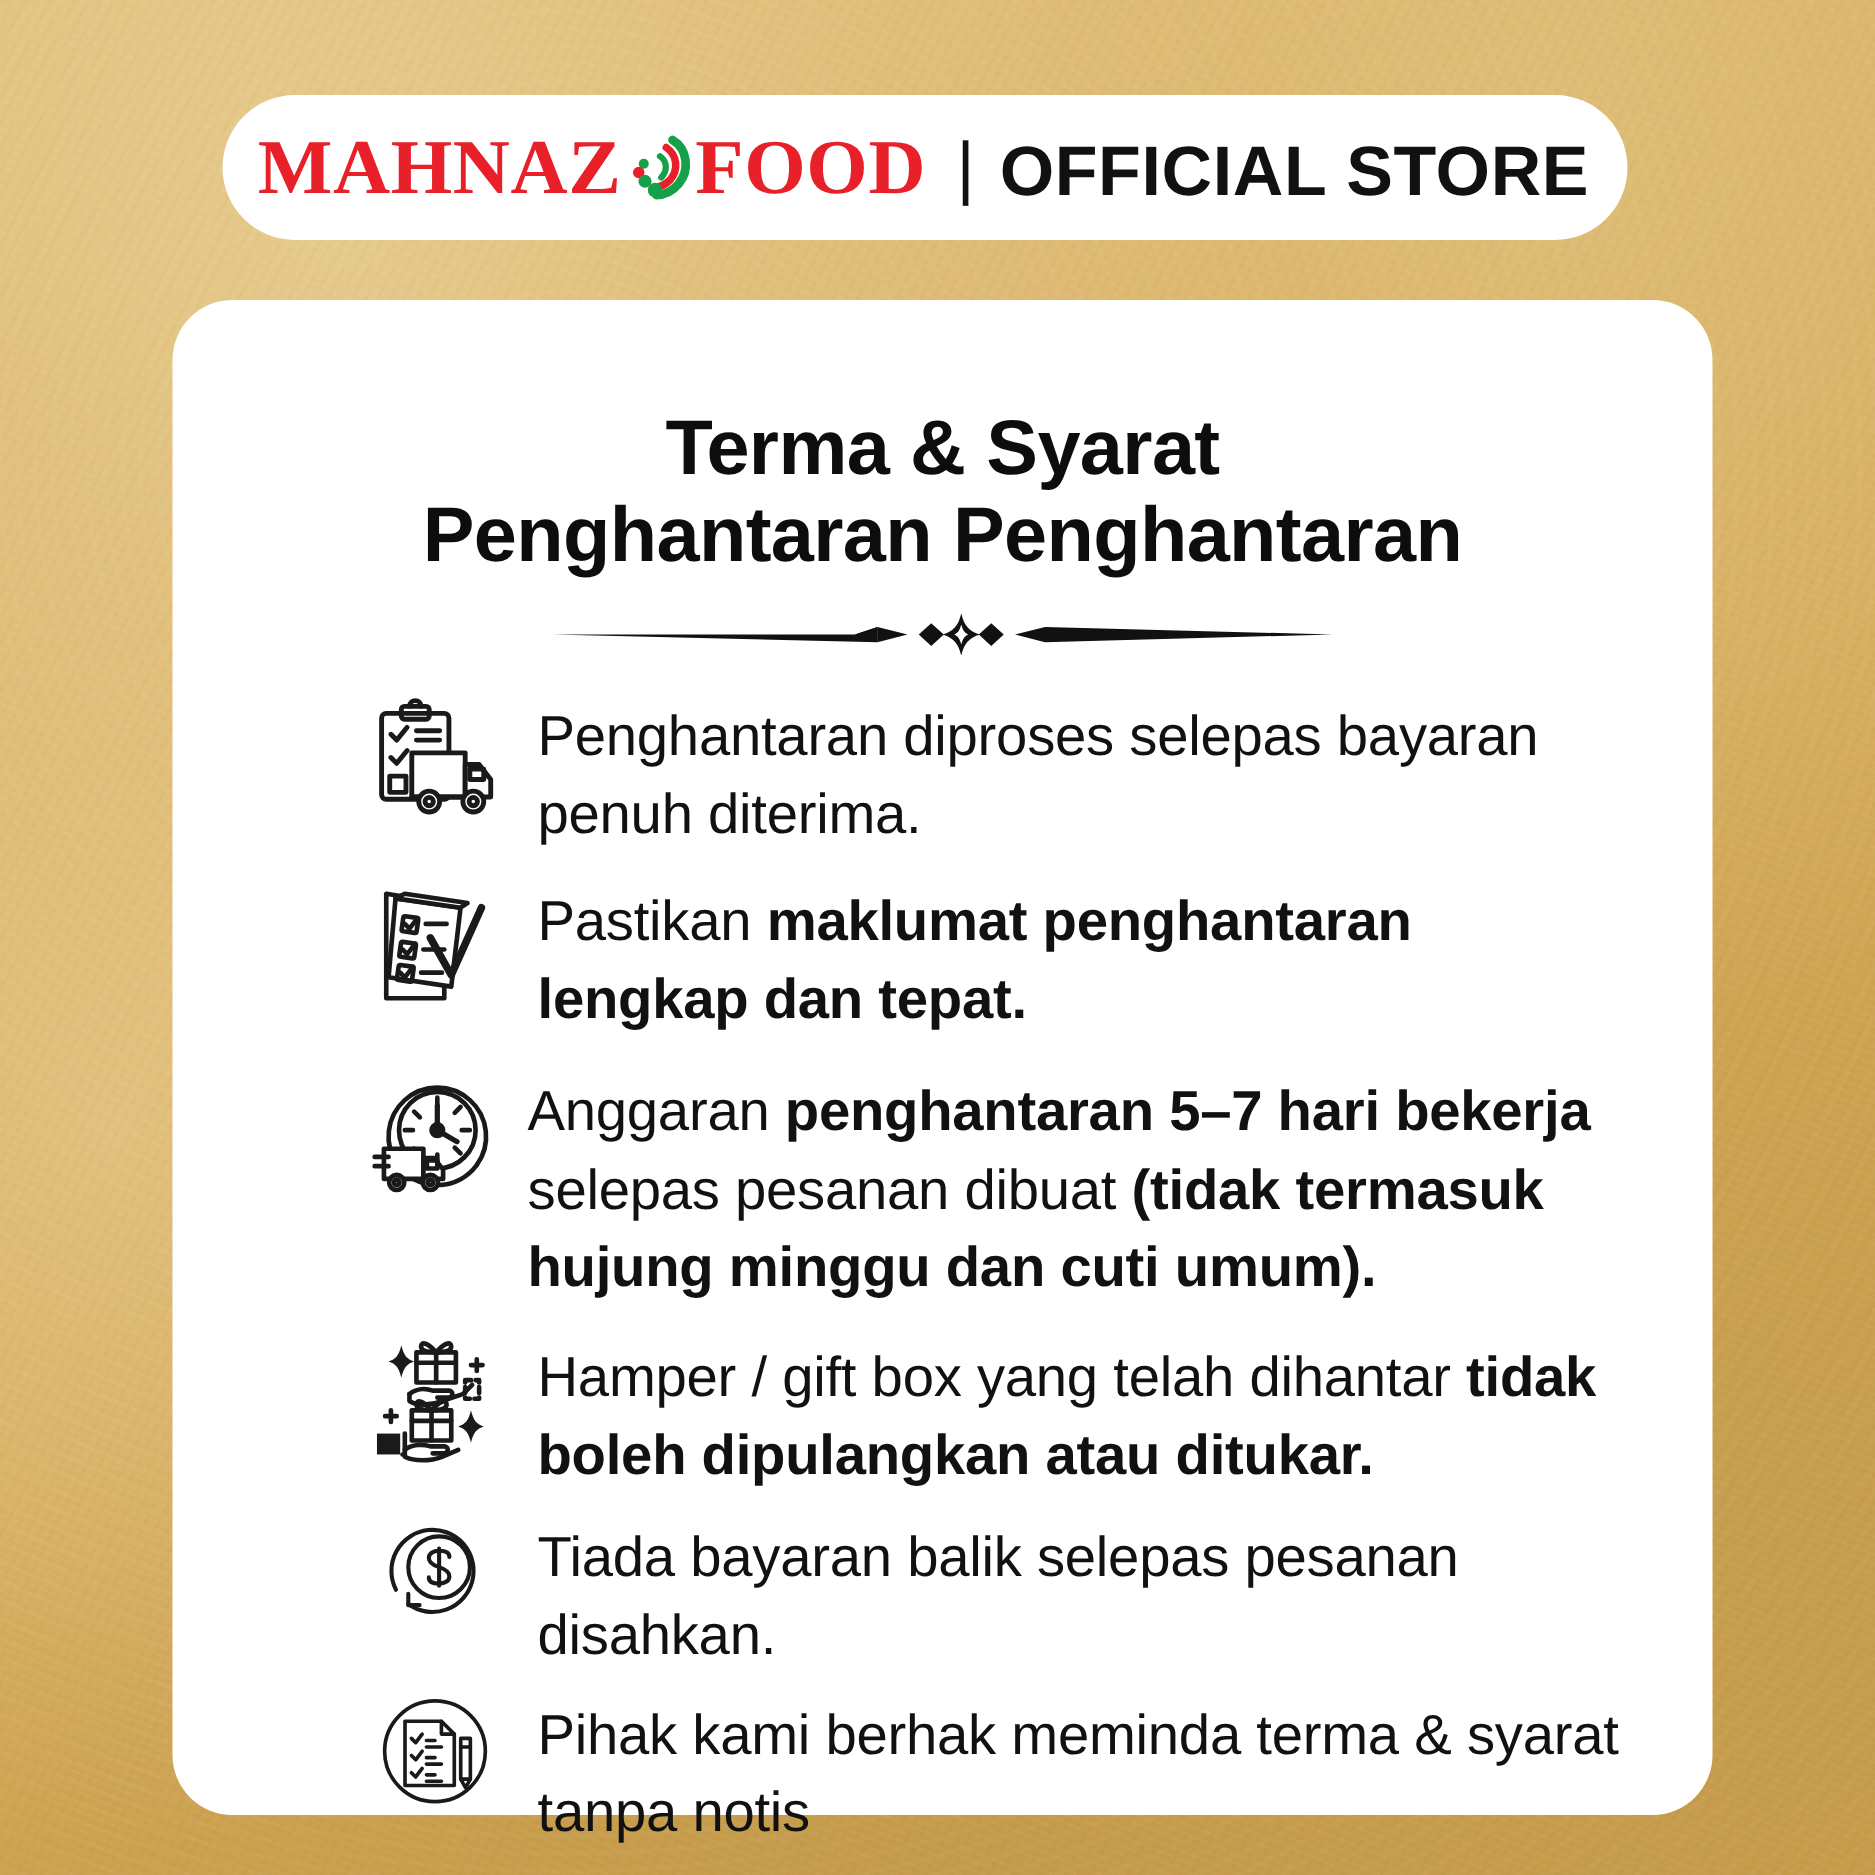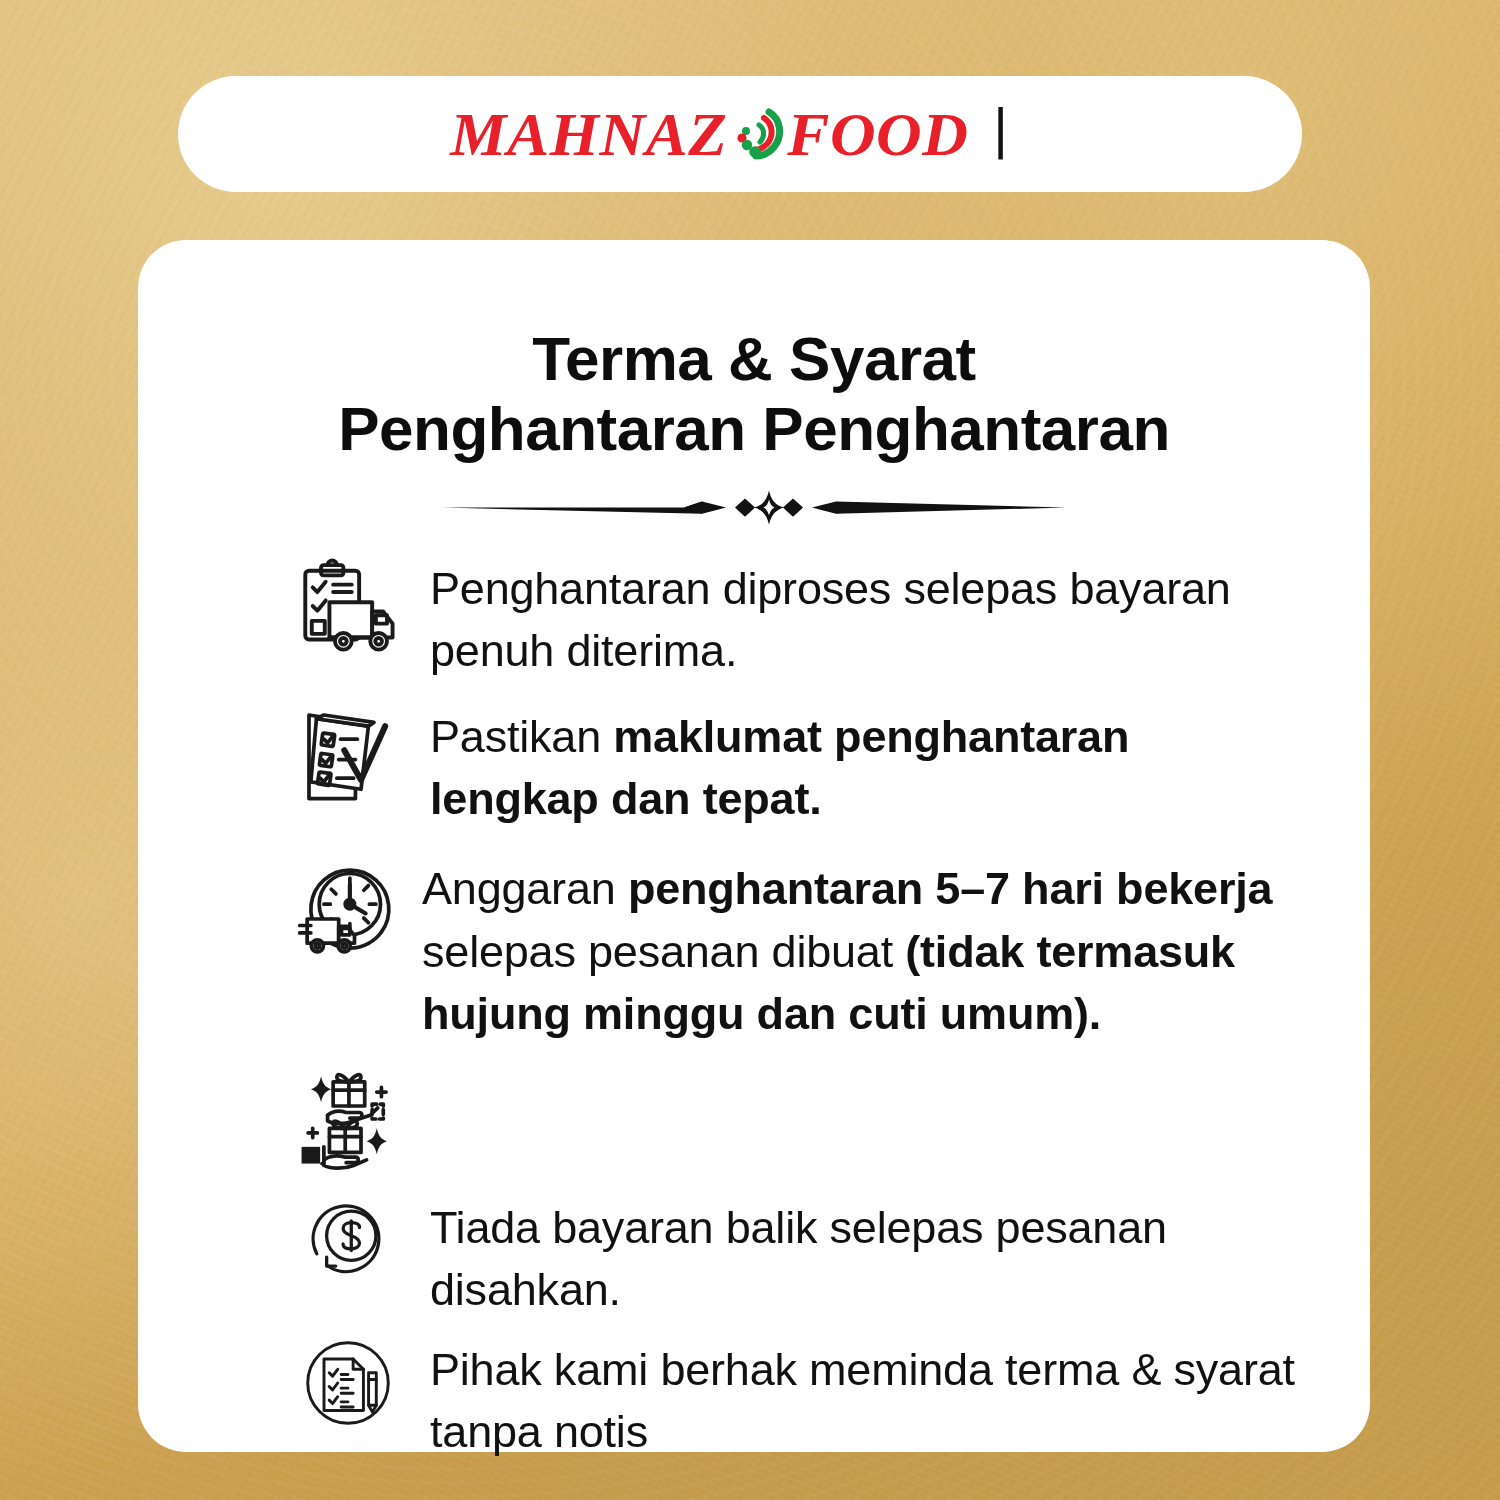--- a/index.html
+++ b/index.html
@@ -47,24 +47,23 @@
     height: 116px;
     background: #ffffff;
     border-radius: 58px;
     display: flex;
     align-items: center;
     justify-content: center;
     gap: 0px;
   }
   .brand-row {
     display: flex;
-    align-items: flex-start;
+    align-items: flex-end;
     justify-content: center;
     white-space: nowrap;
-    font-style: italic;
   }
   .brand-mahnaz, .brand-food {
     font-family: "Liberation Serif", serif;
     font-weight: 700;
     font-size: 62px;
     color: #e8202a;
     letter-spacing: 0.5px;
     line-height: 1;
     transform: scaleX(1.02);
   }
@@ -188,20 +187,21 @@
 
         <circle cx="21" cy="26" r="4.0" fill="#16a04a"></circle>
         <circle cx="17" cy="33" r="4.6" fill="#e8202a"></circle>
         <circle cx="22" cy="40" r="5.2" fill="#16a04a"></circle>
         <circle cx="30" cy="47" r="5.8" fill="#16a04a"></circle>
       </svg>
     </span>
 
     <span class="brand-food">FOOD</span>
     <span class="brand-sep">|</span>
+    <span class="brand-official">OFFICIAL STORE</span>
   </div>
 </div>
 
 <div id="main-card">
 
   <div id="title-block">
     <div class="title-line">Terma &amp; Syarat</div>
     <div class="title-line">Penghantaran Penghantaran</div>
   </div>
 
@@ -337,20 +337,21 @@
           <path d="M30 100 L30 106 C38 110, 52 110, 62 106 L76 100"></path>
 
           <path d="M76 80 C82 78, 85 75, 87 66 C89 75, 92 78, 98 80 C92 82, 89 85, 87 94 C85 85, 82 82, 76 80 Z" fill="#1a1a1a" stroke="none"></path>
 
           <path d="M18 66 v10 M13 71 h10" stroke-width="4"></path>
 
           <rect x="6" y="86" width="20" height="18" fill="#1a1a1a" stroke="none"></rect>
           <path d="M30 86 v14 M30 104 h-2" stroke-width="4"></path>
         </svg>
       </span>
+      <span class="term-text"><span>Hamper / gift box yang telah dihantar </span><b>tidak boleh dipulangkan atau ditukar.</b></span>
     </li>
 
     <li class="term-item row-5">
       <span class="term-icon">
         <svg viewBox="0 0 112 112" width="92" height="92" fill="none" stroke="#1a1a1a" stroke-width="4" stroke-linecap="round" stroke-linejoin="round">
 
           <path d="M18 74 A40 40 0 1 1 30 88"></path>
           <path d="M30 78 v11 h11"></path>
 
           <circle cx="60" cy="52" r="30"></circle>

